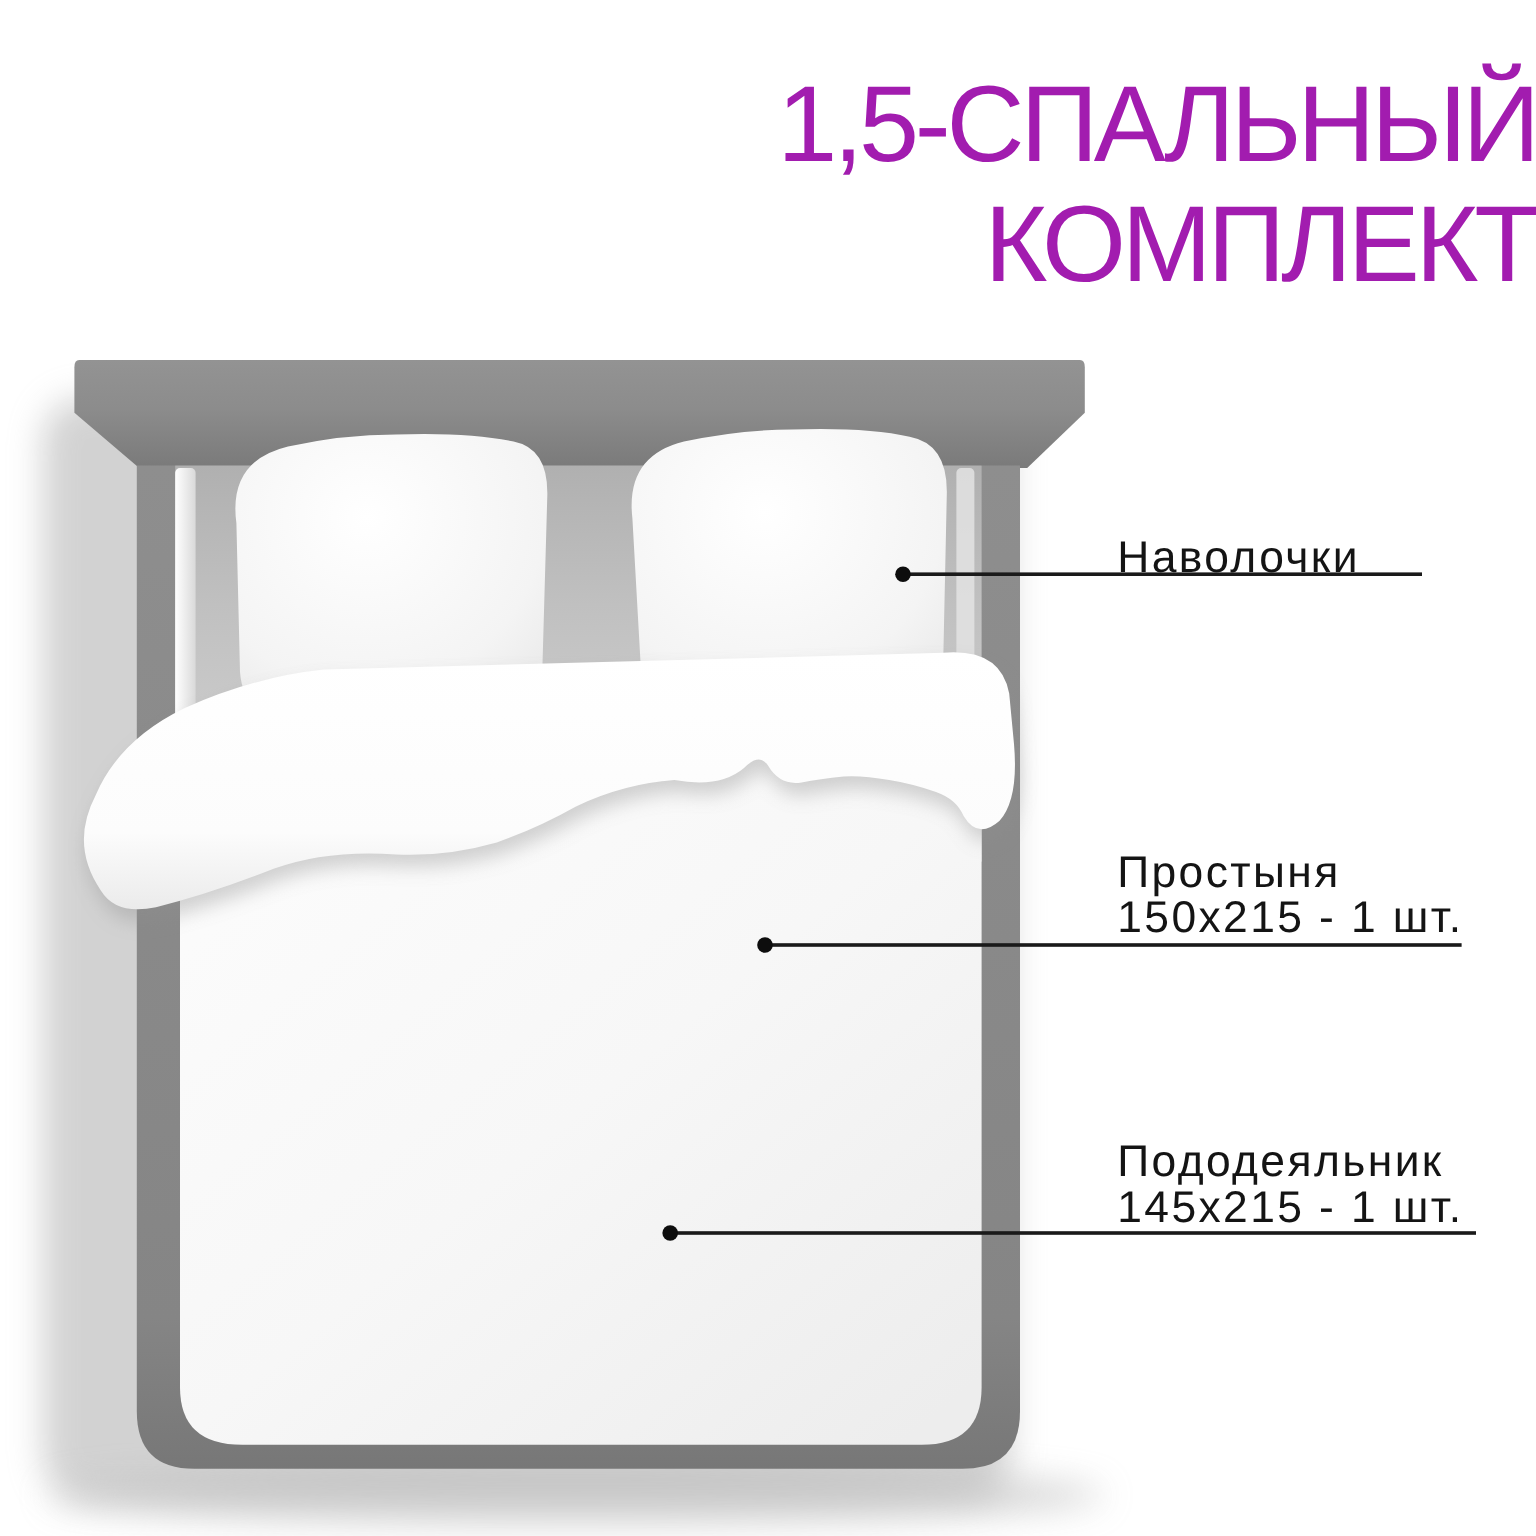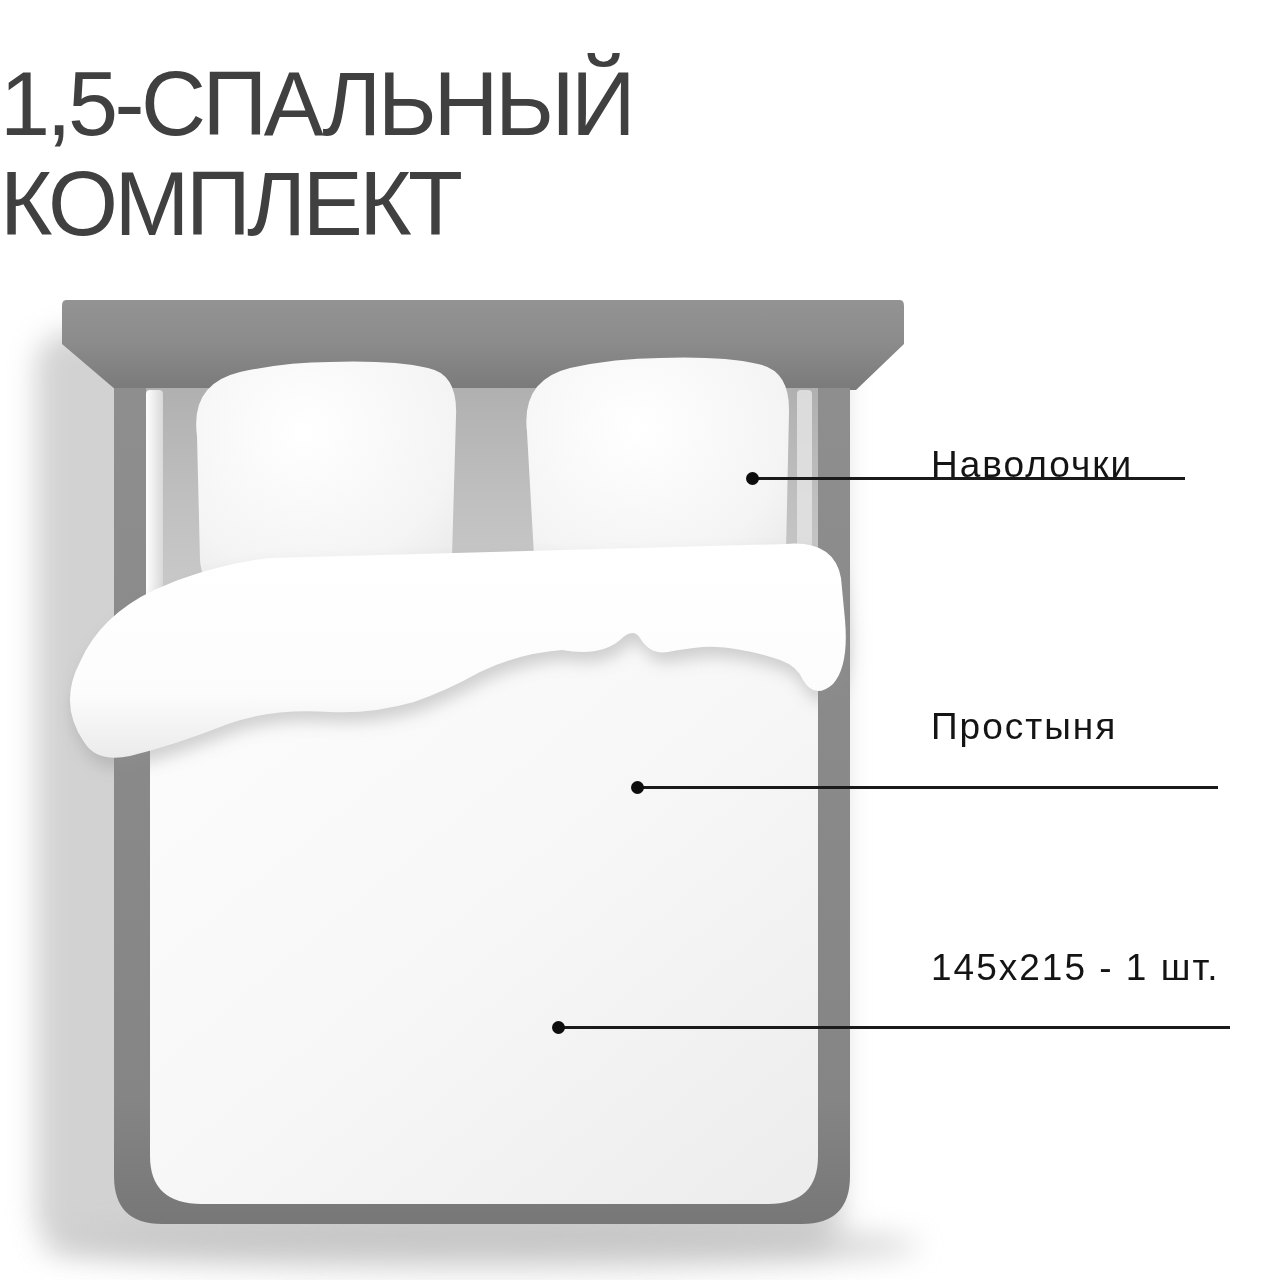--- a/index.html
+++ b/index.html
@@ -7,26 +7,26 @@
     position:relative;
     width:1280px;height:1280px;
     background:#ffffff;
     overflow:hidden;
     font-family:"Liberation Sans", sans-serif;
     color:#141414;
   }
   .title{
     position:absolute;
     left:0;right:0;top:54px;
-    text-align:left;
+    text-align:right;
     font-size:90px;
     line-height:100px;
     font-weight:500;
     letter-spacing:-3.5px;
-    color:#404040;
+    color:#a21caf;
     white-space:nowrap;
   }
   .bed-svg{
     position:absolute;
     left:0;top:0;
     width:1280px;height:1280px;
   }
   .callout-text{
     position:absolute;
     font-size:37px;
@@ -141,26 +141,28 @@
     <div class="callout-text" style="left:931px;top:398px;margin-top:48px;">
       <div>Наволочки</div>
     </div>
     <div class="callout-line" style="left:753px;top:477px;width:432px;"></div>
     <div class="callout-dot" style="left:746px;top:472px;"></div>
   </div>
 
   <div>
     <div class="callout-text" style="left:931px;top:692px;margin-top:16px;">
       <div>Простыня</div>
+      <div>150х215 - 1 шт.</div>
     </div>
     <div class="callout-line" style="left:638px;top:786px;width:580px;"></div>
     <div class="callout-dot" style="left:631px;top:781px;"></div>
   </div>
 
   <div>
     <div class="callout-text" style="left:931px;top:949px;">
+      <div>Пододеяльник</div>
       <div>145х215 - 1 шт.</div>
     </div>
     <div class="callout-line" style="left:559px;top:1026px;width:671px;"></div>
     <div class="callout-dot" style="left:552px;top:1021px;"></div>
   </div>
 
 </div>
 
 </body></html>

